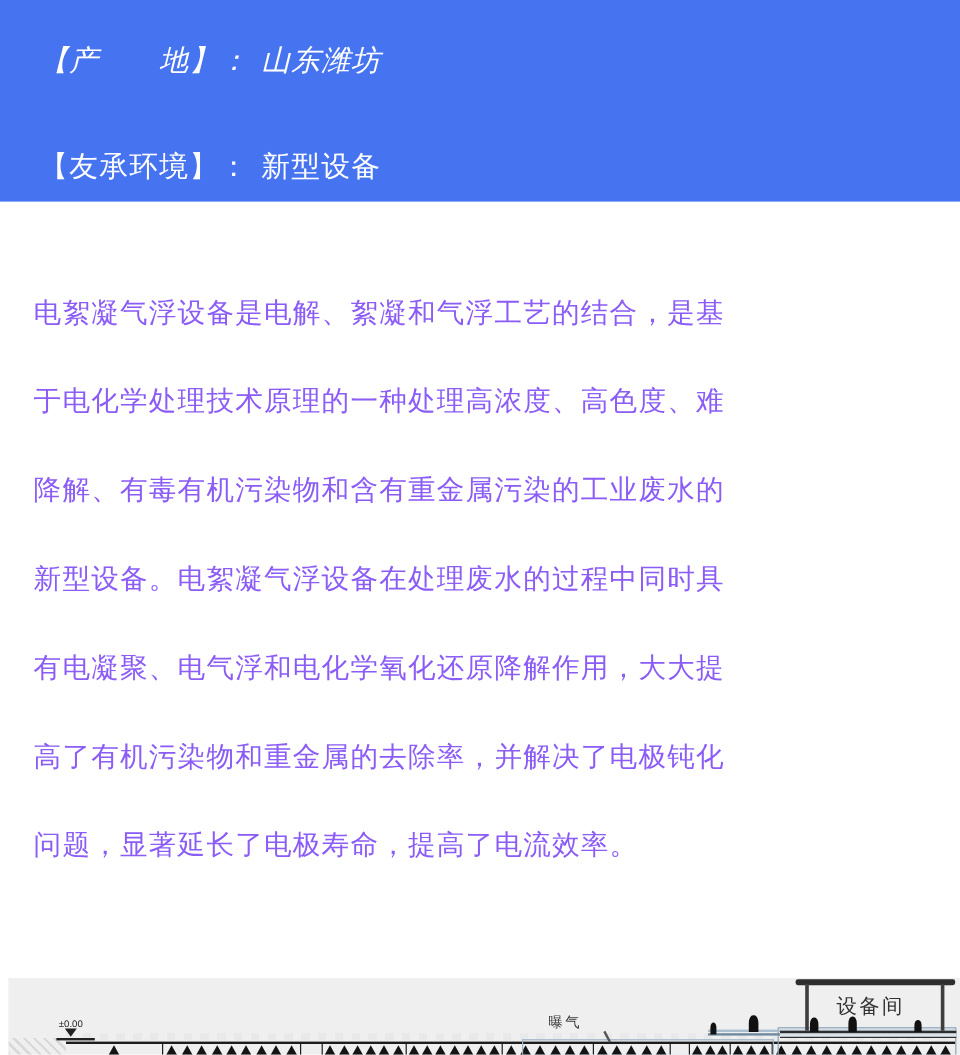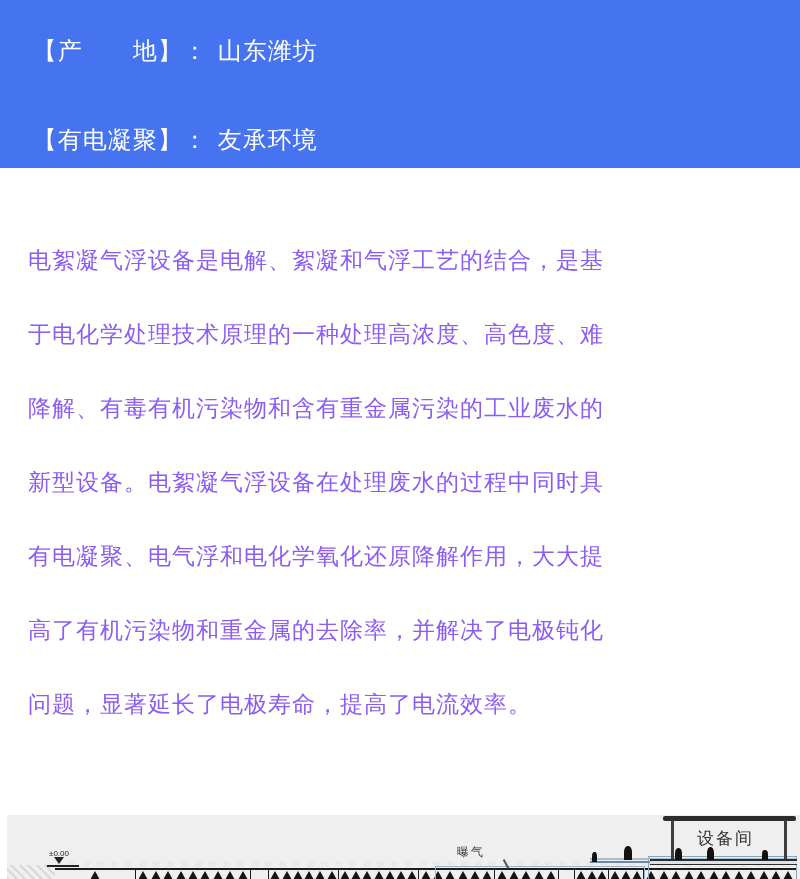--- a/index.html
+++ b/index.html
@@ -17,21 +17,21 @@
     width: 800px; height: 168px;
     background: #4673F0;
     color: #ffffff;
   }
   .hdr-line {
     position: absolute; left: 2px;
     font-size: 24px; line-height: 32px;
     white-space: pre;
     letter-spacing: 1px;
   }
-  .hdr-line-1 { top: 3px; }
+  .hdr-line-1 { top: 3px; font-style: italic; }
   .hdr-line-2 { top: 92px; }
   .hdr-value { margin-left: 10px; }
 
   
   .article {
     margin: 223px 28px 0 28px;
     color: #8b5cf6;
     font-size: 23px;
     line-height: 74px;
     letter-spacing: 1px;
@@ -113,21 +113,21 @@
   .pump-5 { left: 755px; top: 35px; width: 6px; height: 10px; }
 </style>
 </head>
 <body>
 
 <div class="header">
   <div class="hdr-line hdr-line-1">
     <span>【产　　地】</span><span>：</span><span class="hdr-value">山东潍坊</span>
   </div>
   <div class="hdr-line hdr-line-2">
-    <span>【有电凝聚】</span><span>：</span><span class="hdr-value">友承环境</span>
+    <span>【友承环境】</span><span>：</span><span class="hdr-value">新型设备</span>
   </div>
 </div>
 
 <div class="article">电絮凝气浮设备是电解、絮凝和气浮工艺的结合，是基
 于电化学处理技术原理的一种处理高浓度、高色度、难
 降解、有毒有机污染物和含有重金属污染的工业废水的
 新型设备。电絮凝气浮设备在处理废水的过程中同时具
 有电凝聚、电气浮和电化学氧化还原降解作用，大大提
 高了有机污染物和重金属的去除率，并解决了电极钝化
 问题，显著延长了电极寿命，提高了电流效率。</div>

